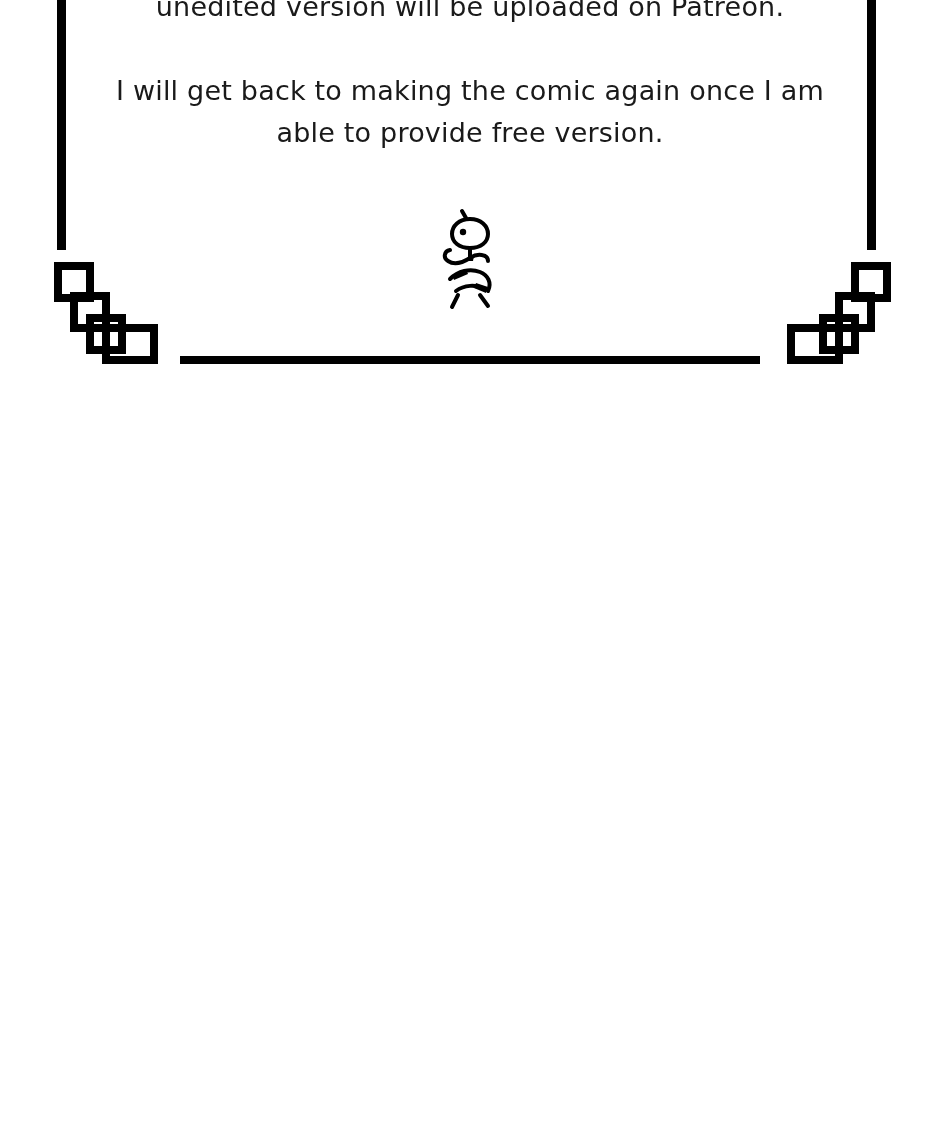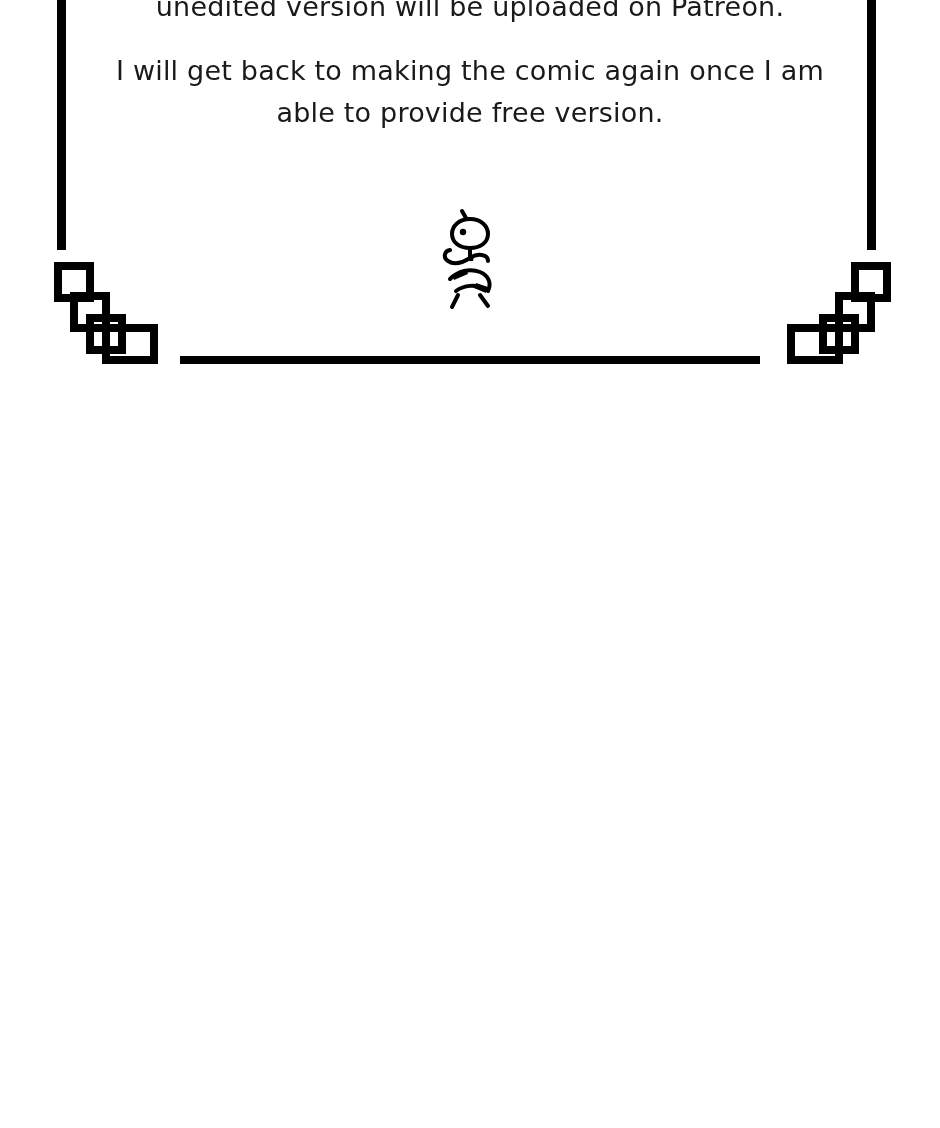--- a/index.html
+++ b/index.html
@@ -55,21 +55,21 @@
     color: #1a1a1a;
     font-family: "DejaVu Sans", sans-serif;
     font-size: 27px;
     line-height: 42px;
     letter-spacing: 0.2px;
   }
   .text-block p {
     margin: 0;
   }
   .text-block p.para-gap {
-    margin-top: 22px;
+    margin-top: 42px;
   }
 
   
   .ornament {
     position: absolute;
     left: 432px;
     top: 205px;
     width: 76px;
     height: 110px;
   }

